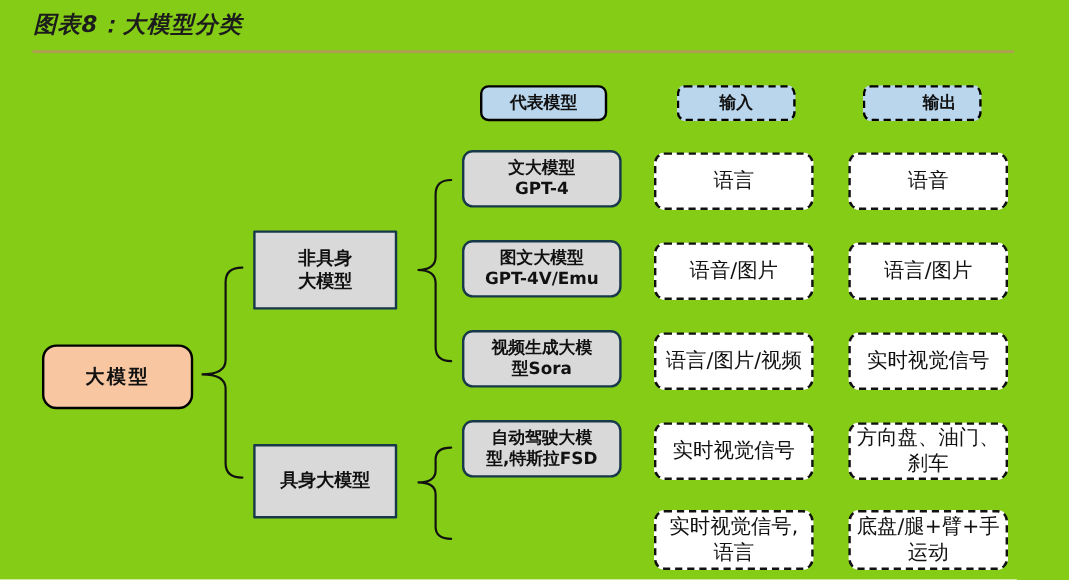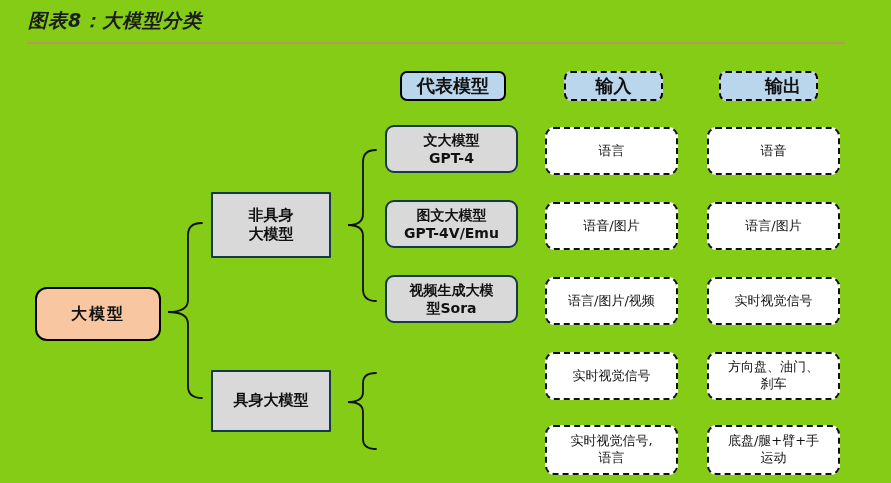--- a/index.html
+++ b/index.html
@@ -42,21 +42,21 @@
     align-items: center;
     justify-content: center;
     text-align: center;
     white-space: pre-line;
     line-height: 1.3;
     box-sizing: border-box;
   }
   .hdr {
     background: var(--header-blue, #b9d6ec);
     font-weight: bold;
-    font-size: 18px;
+    font-size: 14px;
     border-radius: 7px;
     height: 30px;
   }
   .hdr.solid  { border: 2px solid #000; }
   .hdr.dashed { border: 2px dashed #000; }
   .root {
     background: var(--root-orange, #f8c7a2);
     border: 2px solid #000;
     border-radius: 12px;
     font-weight: bold;
@@ -74,21 +74,21 @@
     background: var(--node-gray, #d9d9d9);
     border: 2px solid var(--node-border, #17384a);
     border-radius: 9px;
     font-weight: bold;
     font-size: 14px;
   }
   .io {
     background: #fff;
     border: 2px dashed #111;
     border-radius: 9px;
-    font-size: 13px;
+    font-size: 17px;
     font-weight: normal;
   }
 </style>
 </head>
 <body>
 
 <div class="canvas">
 
   <div class="title">图表8：大模型分类</div>
   <div class="rule"></div>
@@ -108,20 +108,22 @@
   <div class="node cat" style="left:211px; top:192px; width:120px; height:66px;">非具身
 大模型</div>
   <div class="node cat" style="left:211px; top:370px; width:120px; height:62px;">具身大模型</div>
 
   <div class="node model" style="left:385px; top:125px; width:133px; height:48px;">文大模型
 GPT-4</div>
   <div class="node model" style="left:385px; top:200px; width:133px; height:48px;">图文大模型
 GPT-4V/Emu</div>
   <div class="node model" style="left:385px; top:275px; width:133px; height:48px;">视频生成大模
 型Sora</div>
+  <div class="node model" style="left:385px; top:350px; width:133px; height:48px;">自动驾驶大模
+型,特斯拉FSD</div>
 
   <div class="node io" style="left:545px; top:127px; width:133px; height:48px;">语言</div>
   <div class="node io" style="left:545px; top:202px; width:133px; height:48px;">语音/图片</div>
   <div class="node io" style="left:545px; top:277px; width:133px; height:48px;">语言/图片/视频</div>
   <div class="node io" style="left:545px; top:352px; width:133px; height:48px;">实时视觉信号</div>
   <div class="node io" style="left:545px; top:425px; width:133px; height:50px;">实时视觉信号,
 语言</div>
 
   <div class="node io" style="left:707px; top:127px; width:133px; height:48px;">语音</div>
   <div class="node io" style="left:707px; top:202px; width:133px; height:48px;">语言/图片</div>

